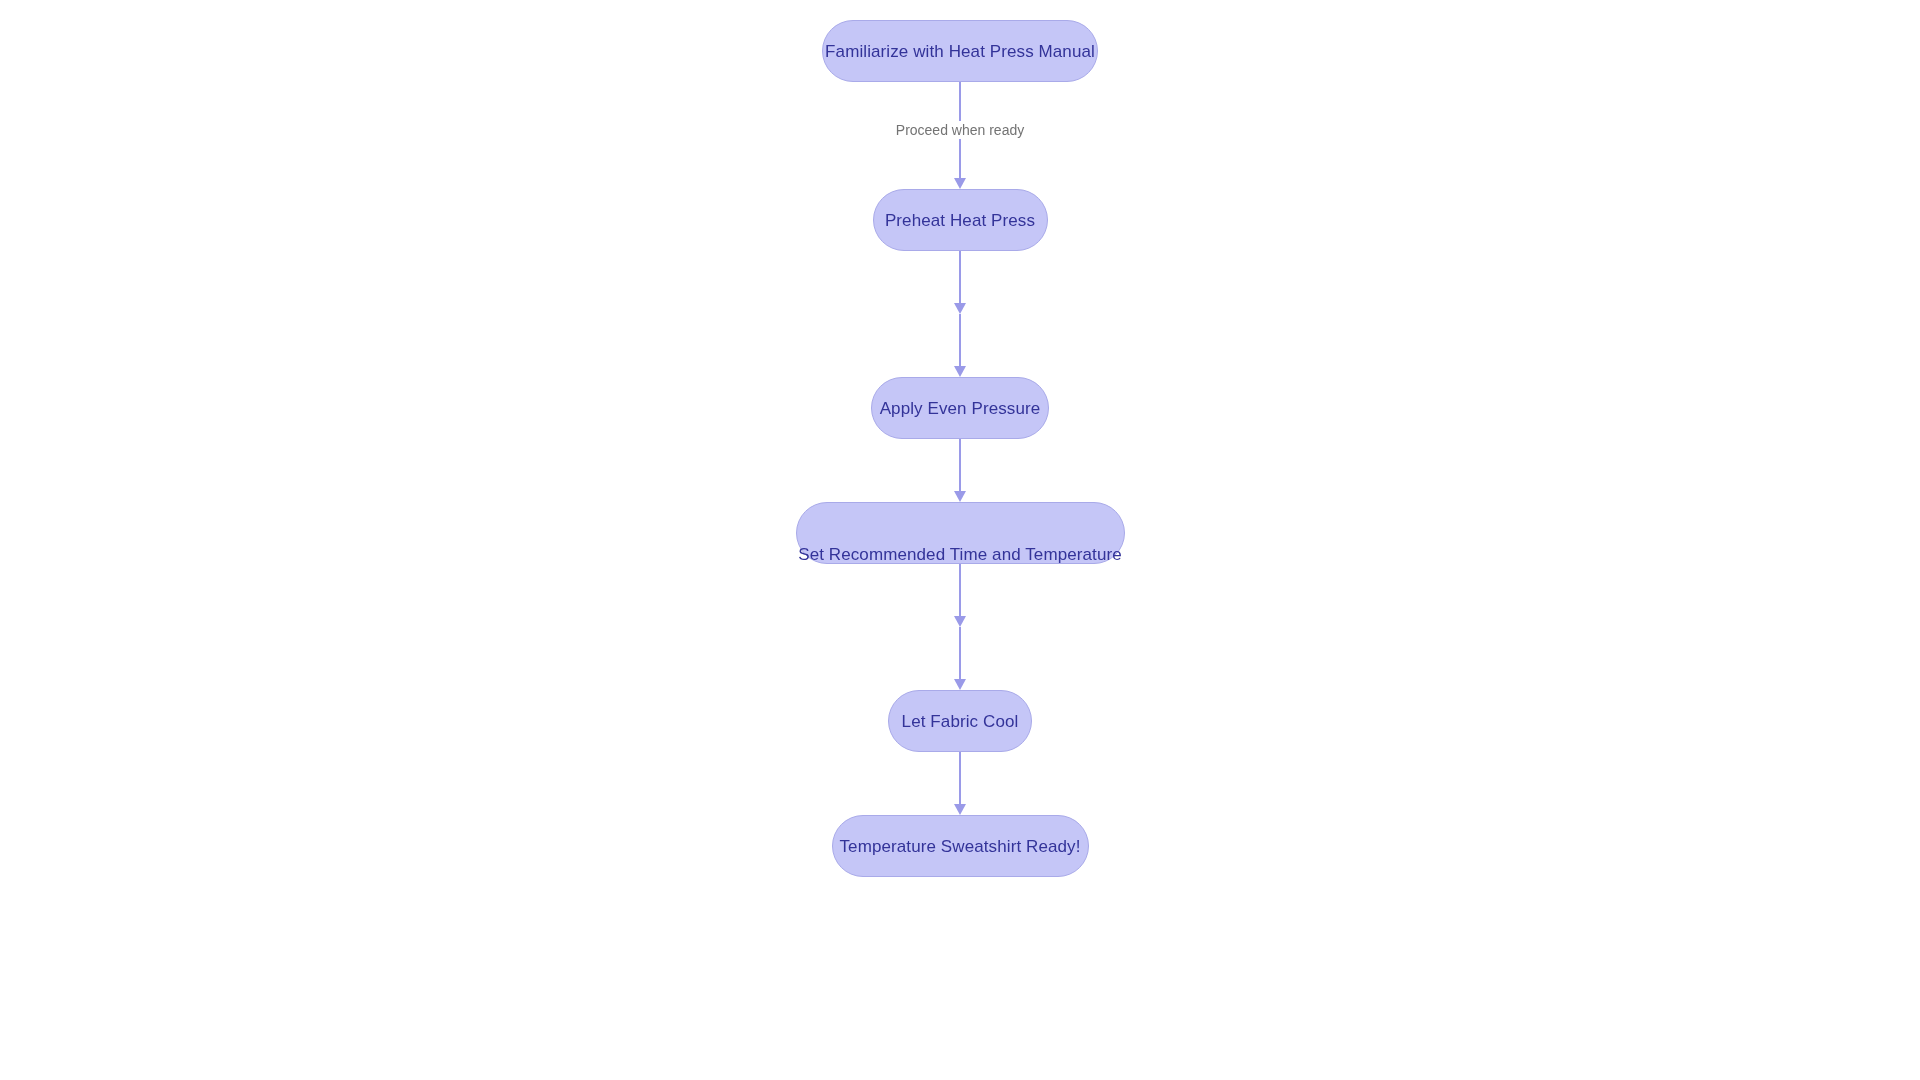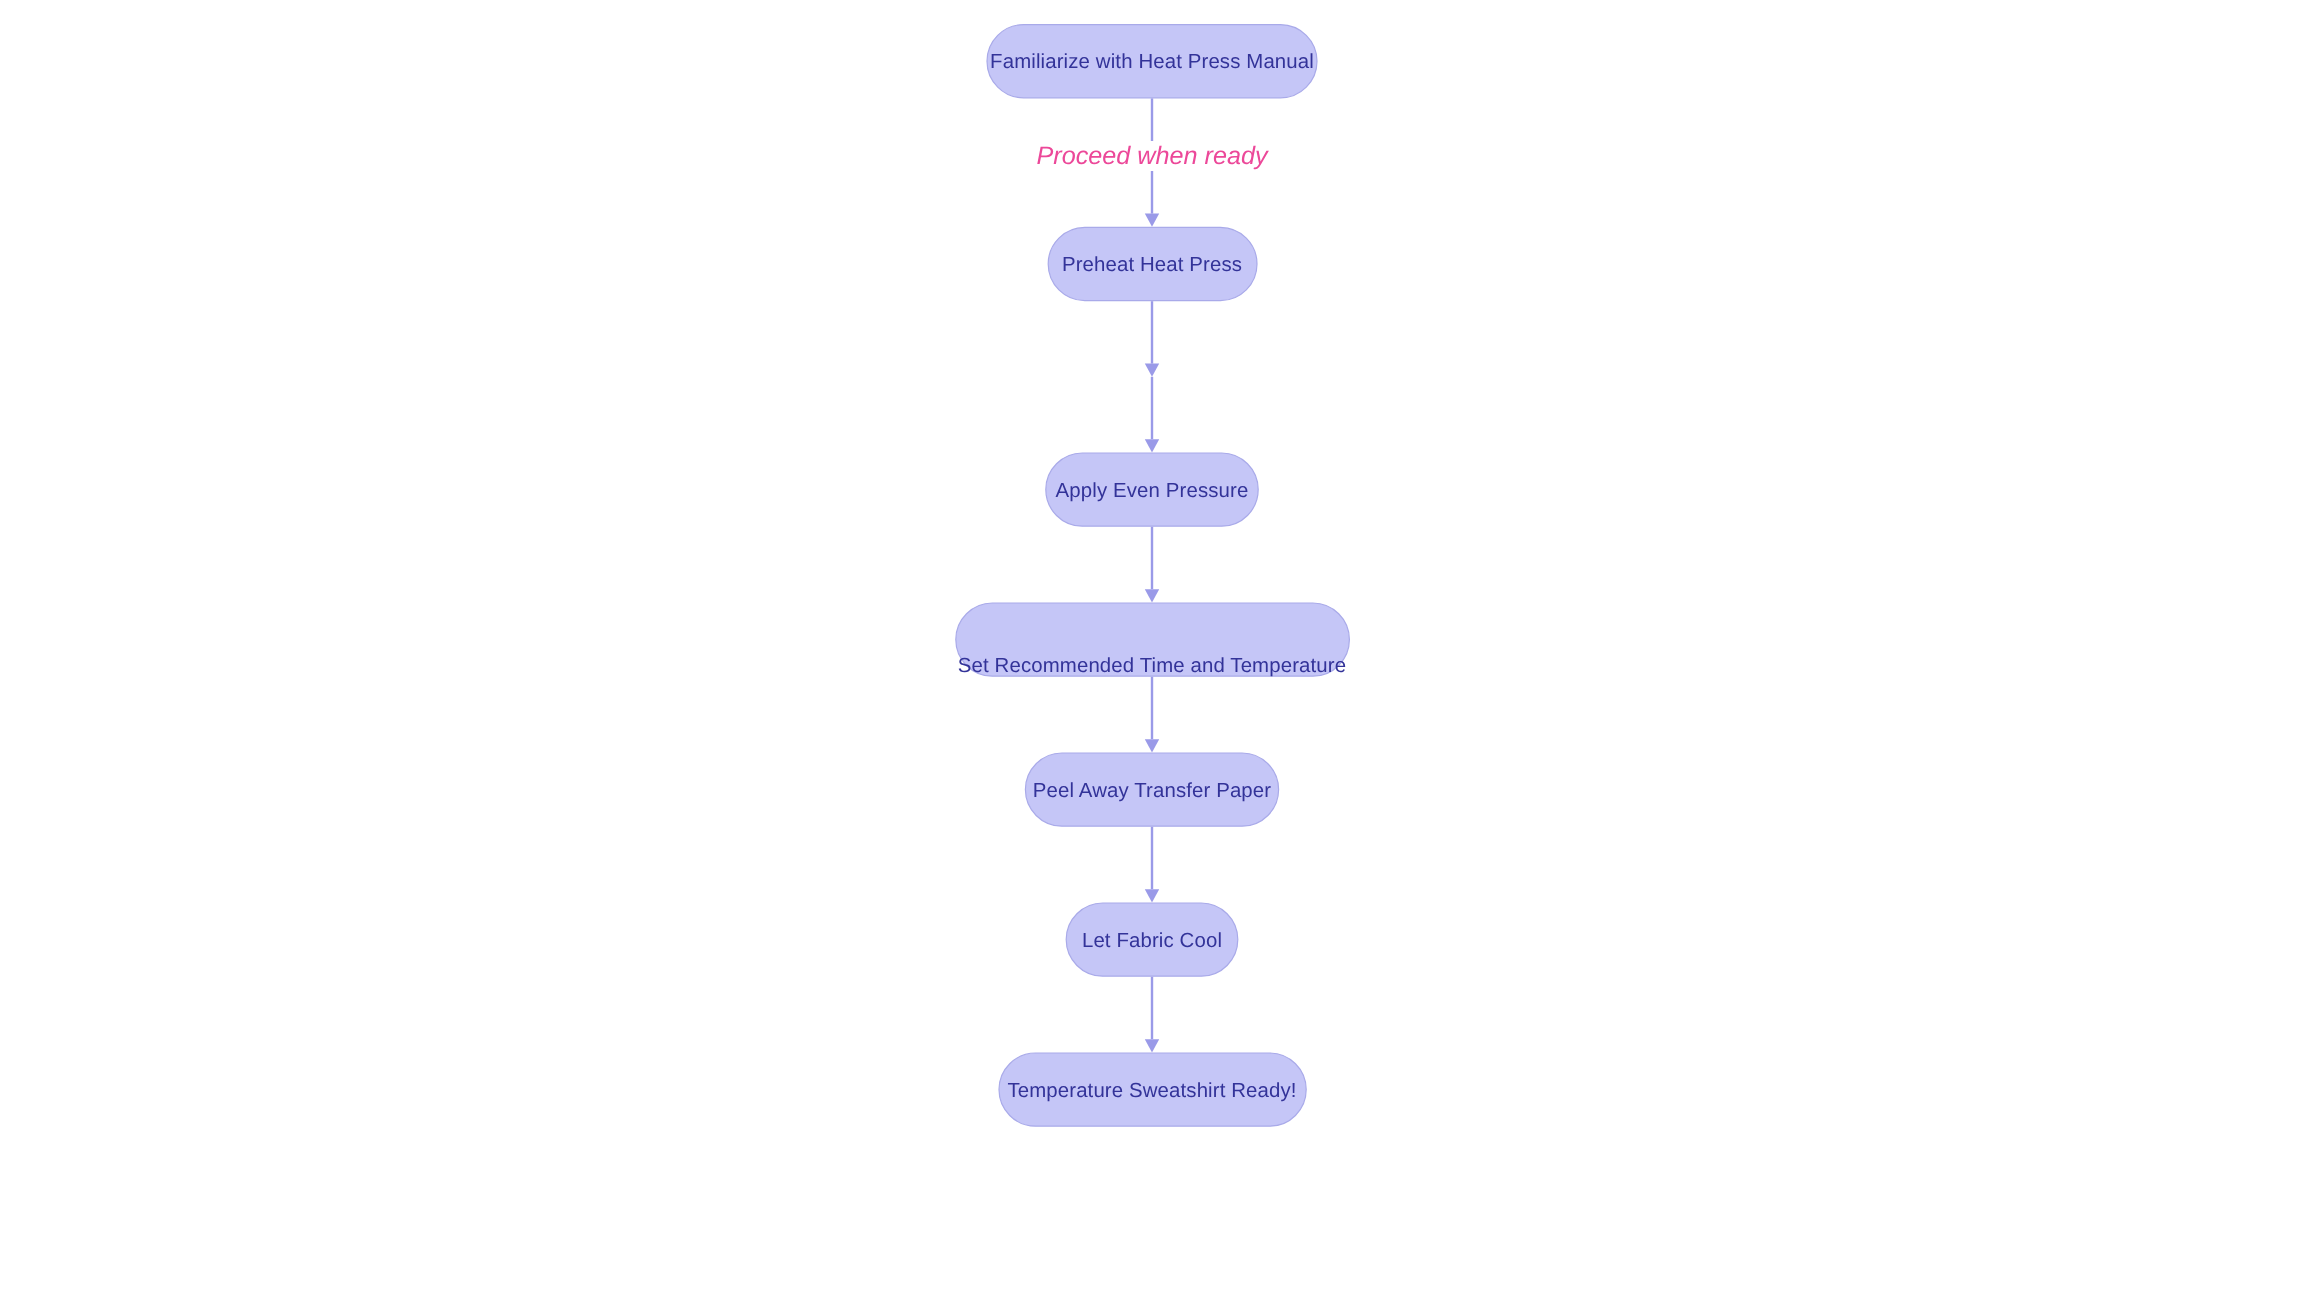--- a/index.html
+++ b/index.html
@@ -83,25 +83,24 @@
     border-left: 6px solid transparent;
     border-right: 6px solid transparent;
     border-top: 11px solid #9a9ae8;
   }
   .conn-label {
     position: absolute;
     left: 50%;
     transform: translate(-50%, -50%);
     background: #ffffff;
     padding: 2px 7px;
-    color: #ec4899;
-    font-size: 21px;
+    color: #737373;
+    font-size: 14px;
     line-height: 1;
     white-space: nowrap;
-    font-style: italic;
   }
 
   
   .connector.tall   { height: 107px; }
   .connector.normal { height: 63px; }
   .connector.tall   .conn-line { height: 96px; }
   .connector.normal .conn-line { height: 52px; }
   .connector.tall   .conn-arrow { top: 96px; }
   .connector.normal .conn-arrow { top: 52px; }
   .connector.tall   .conn-label { top: 48px; }
@@ -158,23 +157,20 @@
       <span>Set Recommended Time and Temperature</span>
     </div>
 
     <div class="connector normal">
       <div class="connector-inner">
         <div class="conn-line"></div>
         <div class="conn-arrow"></div>
       </div>
     </div>
 
-    <div class="node" style="width:212px;">
-      <span>Peel Away Transfer Paper</span>
-    </div>
 
     <div class="connector normal">
       <div class="connector-inner">
         <div class="conn-line"></div>
         <div class="conn-arrow"></div>
       </div>
     </div>
 
     <div class="node" style="width:144px;">
       <span>Let Fabric Cool</span>

